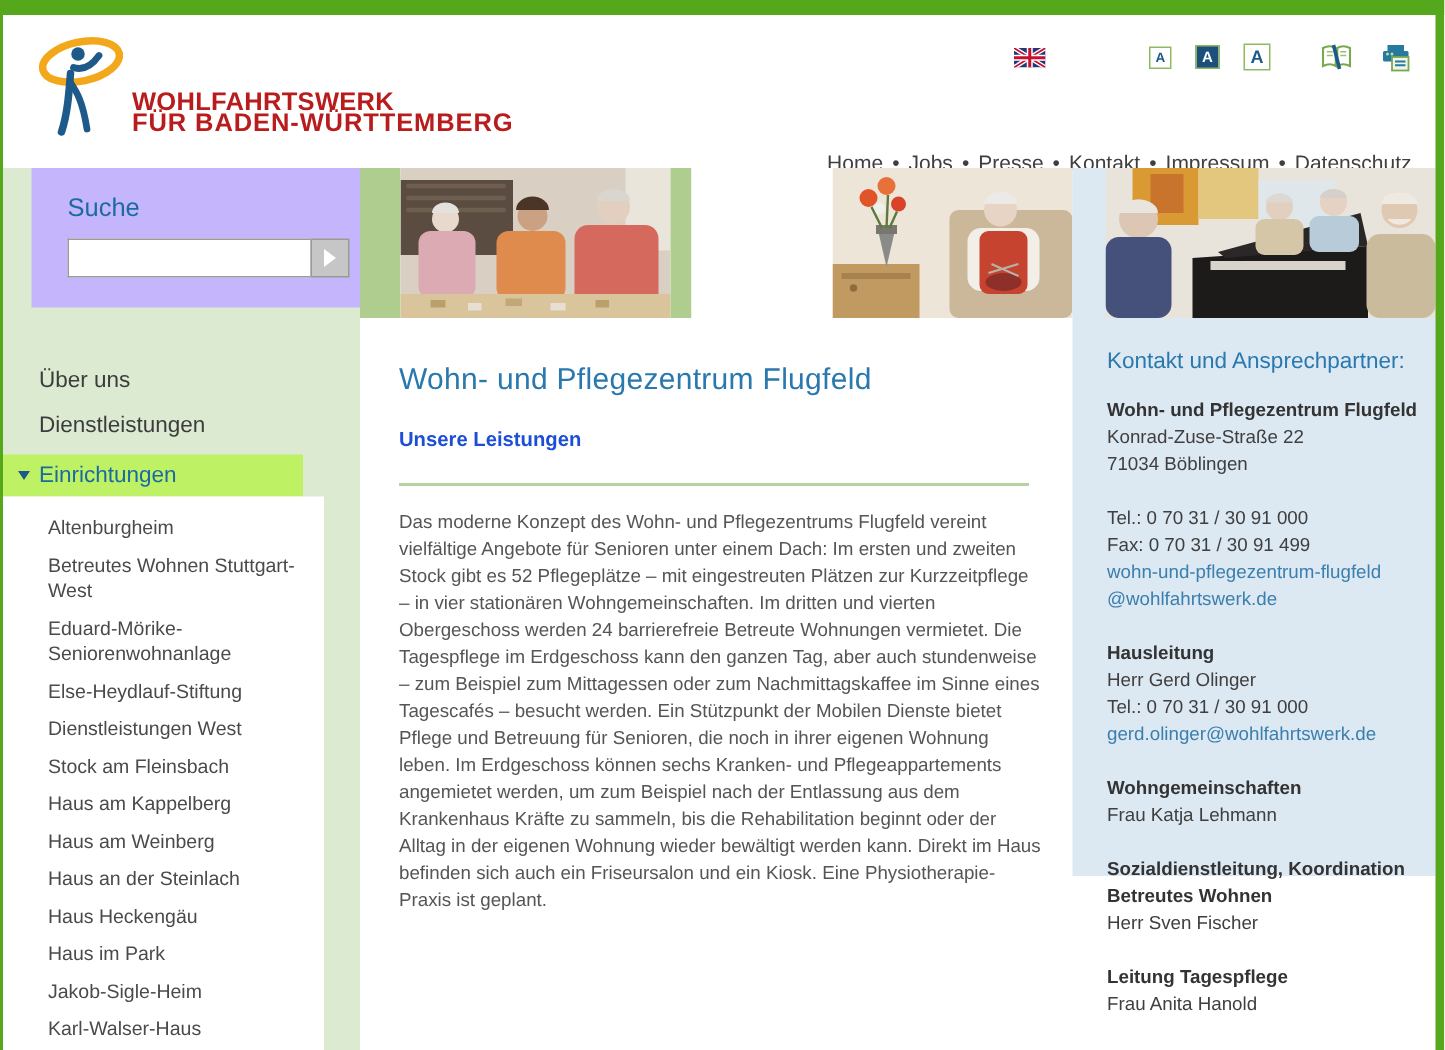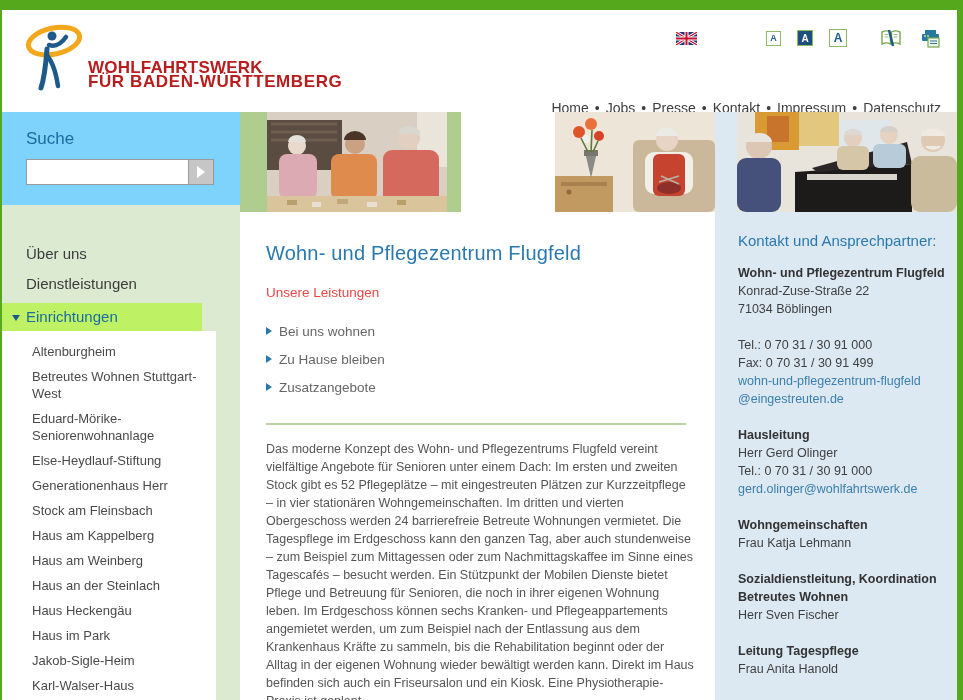--- a/index.html
+++ b/index.html
@@ -23,21 +23,21 @@
   .abtn.mid{width:16px;height:16px;font-size:10px;background:#1d4f7c;color:#fff;margin-left:16px;}
   .abtn.big{width:18px;height:18px;font-size:12px;margin-left:16px;}
   .tool-ic{margin-left:0;cursor:pointer;display:inline-block;}
   .ic-book{margin-left:34px;}
   .ic-print{margin-left:20px;}
   .nav{position:absolute;right:16px;top:58px;font-size:14px;color:#3f3f3f;white-space:nowrap;margin-top:32px;}
   .nav a{color:#3f3f3f;text-decoration:none;cursor:pointer;}
   .sep{margin:0 6px;color:#3f3f3f;}
   
   .sidebar{position:absolute;left:2px;top:112px;width:238px;height:588px;background:#dcead2;}
-  .search-block{height:93px;background:#7dd3fc;}
+  .search-block{height:93px;background:#c4b5fd;margin-left:19px;}
   .search-title{padding:17px 0 0 24px;font-size:17px;color:#1b6ba0;}
   .search-row{margin:10px 0 0 24px;display:flex;height:26px;}
   .search-input{width:162px;height:26px;border:1px solid #9a9a9a;border-right:none;box-sizing:border-box;
         padding:0 4px;font-size:13px;outline:none;}
   .search-btn{width:26px;height:26px;background:#c6c6c6;border:1px solid #9a9a9a;cursor:pointer;
         display:flex;align-items:center;justify-content:center;padding:0;}
   .tri-right{width:0;height:0;border-left:8px solid #fff;border-top:6px solid transparent;border-bottom:6px solid transparent;}
   .menu{padding-top:34px;}
   .menu-item{height:30px;line-height:30px;padding-left:24px;font-size:15px;color:#3c3c3c;cursor:pointer;}
   .menu-item.active{background:#bef264;width:190px;color:#1b6ba0;padding-left:10px;height:28px;line-height:28px;margin-top:4px;}
@@ -46,29 +46,29 @@
   .submenu{background:#fff;width:214px;min-height:380px;padding:8px 0 20px 0;margin-top:0;}
   .sub-item{padding:4px 2px 4px 30px;font-size:13px;line-height:17px;color:#4a4a4a;cursor:pointer;}
   
   .content{position:absolute;left:240px;top:112px;width:475px;height:588px;background:#fff;}
   .banner{display:flex;height:100px;}
   .band-g1{width:27px;background:#aecd8e;}
   .band-g2{width:14px;background:#aecd8e;}
   .band-gap{width:94px;background:#fff;}
   .article{padding:30px 0 0 26px;width:430px;}
   .title{margin:0;font-size:20px;font-weight:normal;color:#2a79ae;letter-spacing:.2px;}
-  .subhead{margin:20px 0 0 0;font-size:13.5px;font-weight:normal;color:#ef4444;}
+  .subhead{margin:20px 0 0 0;font-size:13.5px;font-weight:bold;color:#1d4ed8;}
   .links{margin-top:17px;}
   .link-row{display:flex;align-items:center;height:28px;cursor:pointer;}
   .tri-link{width:0;height:0;border-left:6px solid #2a79ae;border-top:4.5px solid transparent;border-bottom:4.5px solid transparent;margin-right:7px;}
   .link-label{font-size:13.5px;color:#666;}
   .rule{height:2px;background:#b7d19f;margin-top:22px;width:420px;}
   .para{margin:15px 0 0 0;font-size:12.5px;line-height:18px;color:#555;width:430px;}
   
-  .rightcol{position:absolute;left:715px;top:112px;width:242px;height:588px;background:#dce8f2;}
+  .rightcol{position:absolute;left:715px;top:112px;width:242px;height:472px;background:#dce8f2;}
   .banner-r{display:flex;height:100px;}
   .band-b{width:22px;background:#dce8f2;}
   .contact{padding:20px 10px 0 23px;}
   .contact-h{margin:0;font-size:15px;font-weight:normal;color:#2a79ae;}
   .c-block{margin-top:15px;margin-bottom:18px;}
   .c-line{font-size:12.5px;line-height:18px;color:#3f3f3f;}
   .c-line.bold{font-weight:bold;color:#333;}
   .c-line.link{color:#3b7fae;cursor:pointer;}
   .photo{display:block;}
 </style>
@@ -140,21 +140,21 @@
     <div class="menu">
         <div class="menu-item"><span class="menu-label">Über uns</span></div>
         <div class="menu-item"><span class="menu-label">Dienstleistungen</span></div>
         <div class="menu-item active"><span class="tri-down"></span><span class="menu-label">Einrichtungen</span></div>
       </div>
     <div class="submenu">
         <div class="sub-item">Altenburgheim</div>
         <div class="sub-item">Betreutes Wohnen Stuttgart-West</div>
         <div class="sub-item">Eduard-Mörike-Seniorenwohnanlage</div>
         <div class="sub-item">Else-Heydlauf-Stiftung</div>
-        <div class="sub-item">Generationenhaus Herr</div>
+        <div class="sub-item">Dienstleistungen West</div>
         <div class="sub-item">Stock am Fleinsbach</div>
         <div class="sub-item">Haus am Kappelberg</div>
         <div class="sub-item">Haus am Weinberg</div>
         <div class="sub-item">Haus an der Steinlach</div>
         <div class="sub-item">Haus Heckengäu</div>
         <div class="sub-item">Haus im Park</div>
         <div class="sub-item">Jakob-Sigle-Heim</div>
         <div class="sub-item">Karl-Walser-Haus</div>
         <div class="sub-item">Kraichgauheim</div>
       </div>
@@ -203,34 +203,20 @@
           <path d="M101 24 a11 8 0 0 1 22 0" fill="#eceae6"></path>
         <rect x="90" y="40" width="48" height="42" rx="9" fill="#f2efe8"></rect>
         <rect x="98" y="42" width="32" height="42" rx="6" fill="#c6432f"></rect>
         <ellipse cx="114" cy="76" rx="12" ry="6" fill="#8e2f2a"></ellipse>
         <path d="M104 70 L124 64 M106 64 L124 72" stroke="#b7b2a8" stroke-width="1.4"></path>
       </svg>
     </div>
     <div class="article">
       <h1 class="title">Wohn- und Pflegezentrum Flugfeld</h1>
       <h2 class="subhead">Unsere Leistungen</h2>
-      <div class="links">
-          <div class="link-row">
-            <span class="tri-link"></span>
-            <span class="link-label">Bei uns wohnen</span>
-          </div>
-          <div class="link-row">
-            <span class="tri-link"></span>
-            <span class="link-label">Zu Hause bleiben</span>
-          </div>
-          <div class="link-row">
-            <span class="tri-link"></span>
-            <span class="link-label">Zusatzangebote</span>
-          </div>
-        </div>
       <div class="rule"></div>
       <p class="para">Das moderne Konzept des Wohn- und Pflegezentrums Flugfeld vereint vielfältige Angebote für Senioren unter einem Dach: Im ersten und zweiten Stock gibt es 52 Pflegeplätze – mit eingestreuten Plätzen zur Kurzzeitpflege – in vier stationären Wohngemeinschaften. Im dritten und vierten Obergeschoss werden 24 barrierefreie Betreute Wohnungen vermietet. Die Tagespflege im Erdgeschoss kann den ganzen Tag, aber auch stundenweise – zum Beispiel zum Mittagessen oder zum Nachmittagskaffee im Sinne eines Tagescafés – besucht werden. Ein Stützpunkt der Mobilen Dienste bietet Pflege und Betreuung für Senioren, die noch in ihrer eigenen Wohnung leben. Im Erdgeschoss können sechs Kranken- und Pflegeappartements angemietet werden, um zum Beispiel nach der Entlassung aus dem Krankenhaus Kräfte zu sammeln, bis die Rehabilitation beginnt oder der Alltag in der eigenen Wohnung wieder bewältigt werden kann. Direkt im Haus befinden sich auch ein Friseursalon und ein Kiosk. Eine Physiotherapie-Praxis ist geplant.</p>
     </div>
   </div>
 
   <div class="rightcol">
     <div class="banner-r">
       <div class="band-b"></div>
       <svg class="photo" width="220" height="100" viewBox="0 0 220 100">
         <rect width="220" height="100" fill="#e8e4dc"></rect>
@@ -261,21 +247,21 @@
       <div id="contact-blocks">
           <div class="c-block">
             <div class="c-line bold">Wohn- und Pflegezentrum Flugfeld</div>
             <div class="c-line">Konrad-Zuse-Straße 22</div>
             <div class="c-line">71034 Böblingen</div>
           </div>
           <div class="c-block">
             <div class="c-line">Tel.: 0 70 31 / 30 91 000</div>
             <div class="c-line">Fax: 0 70 31 / 30 91 499</div>
             <div class="c-line link">wohn-und-pflegezentrum-flugfeld</div>
-            <div class="c-line link">@eingestreuten.de</div>
+            <div class="c-line link">@wohlfahrtswerk.de</div>
           </div>
           <div class="c-block">
             <div class="c-line bold">Hausleitung</div>
             <div class="c-line">Herr Gerd Olinger</div>
             <div class="c-line">Tel.: 0 70 31 / 30 91 000</div>
             <div class="c-line link">gerd.olinger@wohlfahrtswerk.de</div>
           </div>
           <div class="c-block">
             <div class="c-line bold">Wohngemeinschaften</div>
             <div class="c-line">Frau Katja Lehmann</div>

